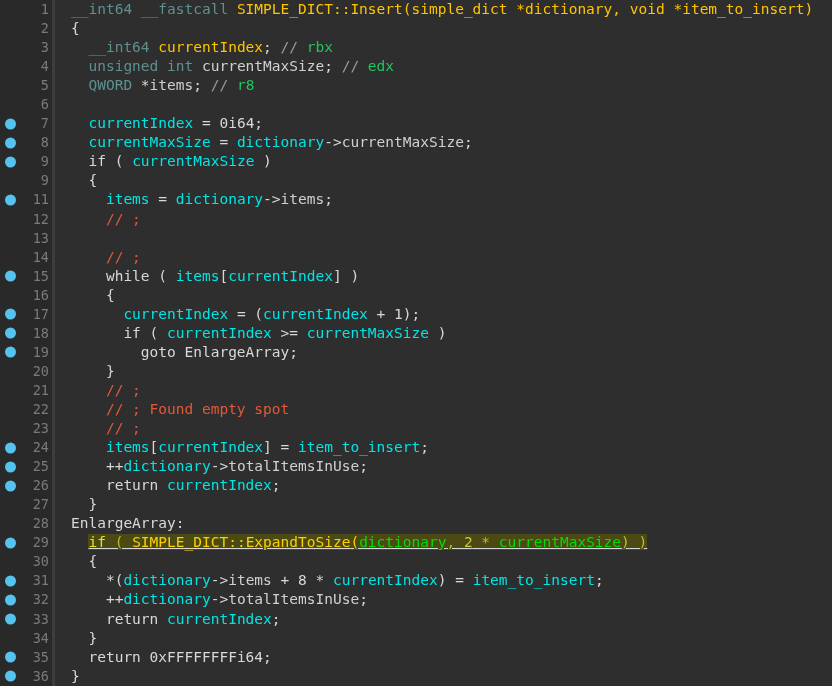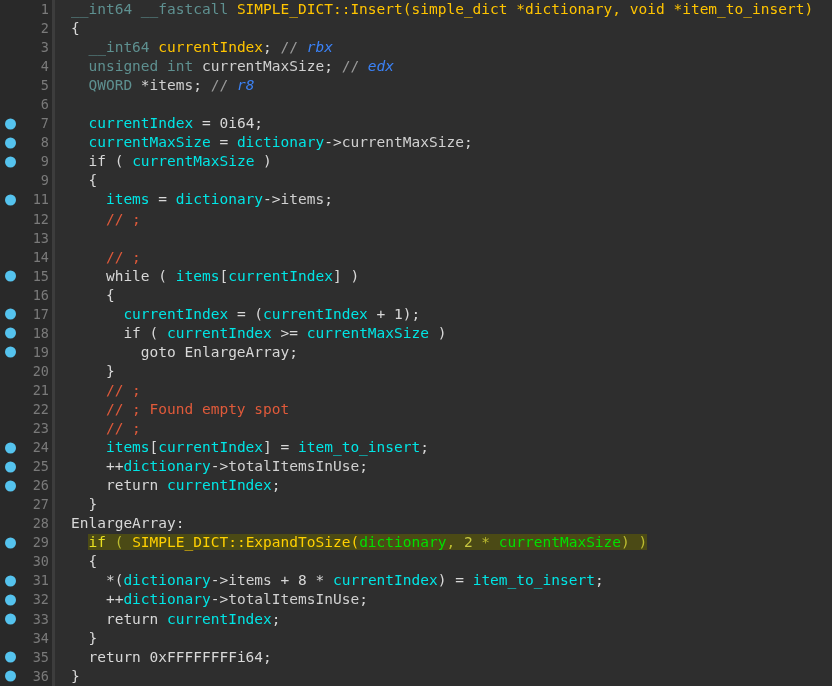--- a/index.html
+++ b/index.html
@@ -77,29 +77,30 @@
   .code {
     flex: 1 1 auto;
     background: #2e2e2e;
     padding-left: 16px;
     box-sizing: border-box;
     overflow: hidden;
     color: #d8d8d8;
   }
   .code > span.hl {
     background: #4b4a15;
+    text-decoration: underline;
   }
 
   
   .t-plain   { color: #d8d8d8; }
   .t-kw      { color: #5e9090; }   
   .t-ctrl    { color: #d8d8d8; margin-top: 28px; }   
   .t-func    { color: #ffc400; }   
   .t-var     { color: #00e5e5; }   
-  .t-reg     { color: #3b82f6; font-style: italic; }   
+  .t-reg     { color: #22c55e; }   
   .t-member  { color: #d0d0d0; }   
   .t-num     { color: #d8d8d8; }   
   .t-cmt     { color: #e05a3a; }   
   .t-cmtkw   { color: #9a9a9a; }   
   .t-label   { color: #d8d8d8; }   
   .t-punct   { color: #d8d8d8; }
 
   
   .hl .t-func   { color: #ffd000; }
   .hl .t-var    { color: #00e000; }

